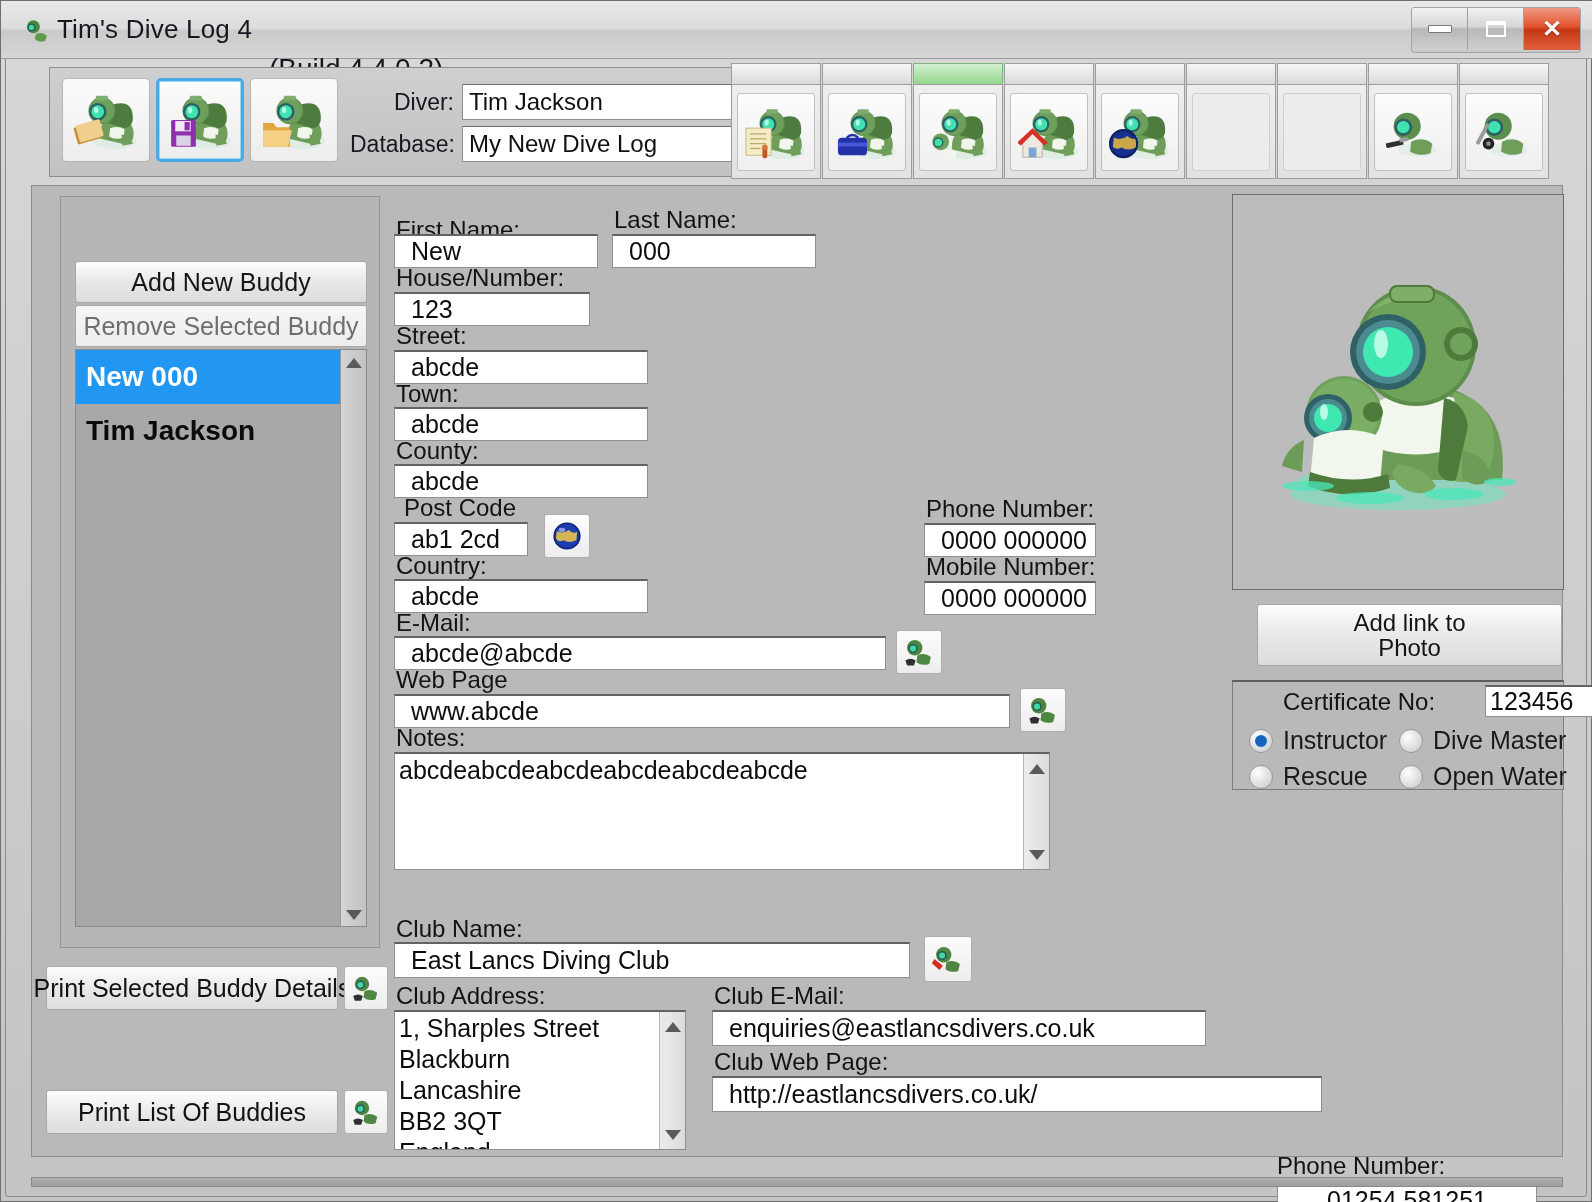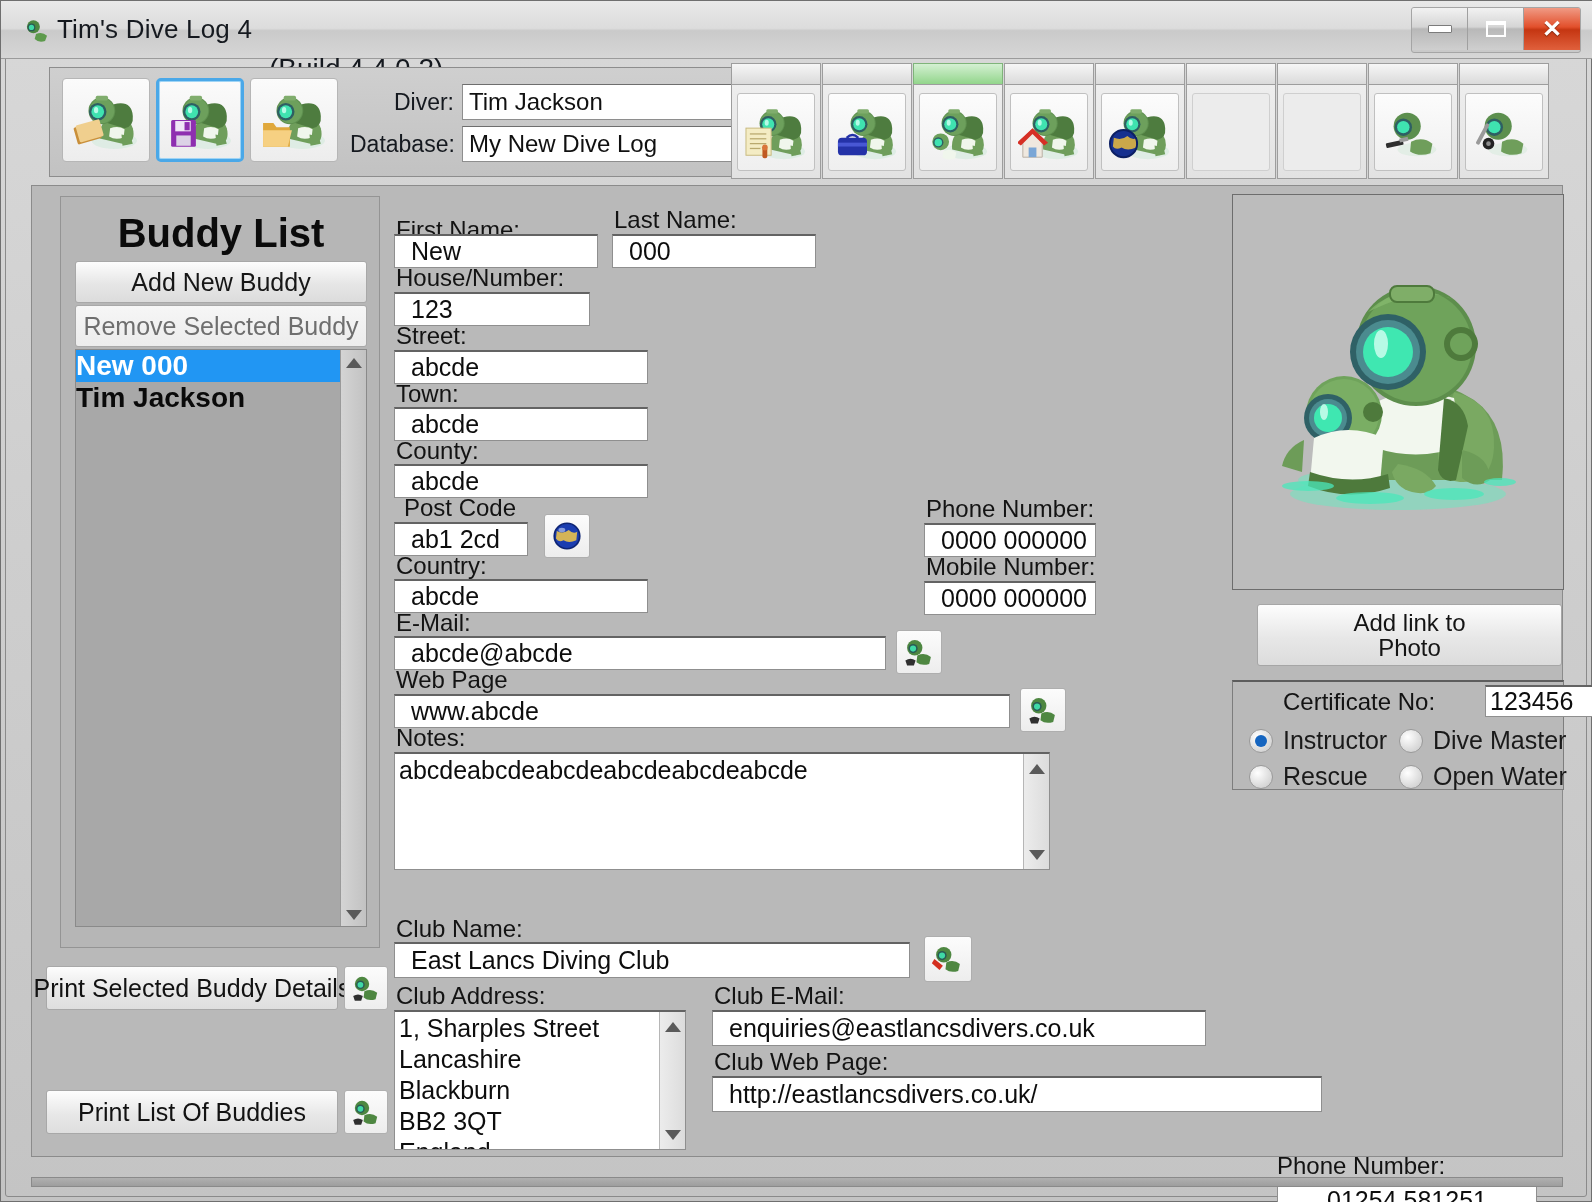--- a/index.html
+++ b/index.html
@@ -73,21 +73,21 @@
   .buddytitle{position:absolute;left:0;top:14px;width:320px;text-align:center;
     font-size:40px;font-weight:bold;color:#0b0b0b;}
   .btnwide{position:absolute;left:14px;width:292px;height:42px;
     background:linear-gradient(180deg,#fdfdfd,#e6e6e6 55%,#dcdcdc);
     border:1px solid #a8a8a8;border-radius:3px;box-sizing:border-box;
     display:flex;align-items:center;justify-content:center;
     font-size:25px;color:#161616;}
   .btnwide.disabled{color:#6e6e6e;background:linear-gradient(180deg,#f6f6f6,#ececec);}
   .listbox{position:absolute;left:14px;top:152px;width:292px;height:578px;
     background:#a8a8a8;border:1px solid #8a8a8a;box-sizing:border-box;overflow:hidden;}
-  .lrow{height:32px;display:flex;align-items:center;padding-left:0;
+  .lrow{height:54px;display:flex;align-items:center;padding-left:10px;
     font-size:28px;font-weight:bold;color:#0a0a0a;white-space:nowrap;}
   .lrow.sel{background:#2196f3;color:#fff;}
   .lscroll{position:absolute;right:0;top:0;width:26px;height:578px;
     background:linear-gradient(90deg,#d4d4d4,#c2c2c2);border-left:1px solid #9a9a9a;box-sizing:border-box;}
   .arrowbox{position:absolute;left:0;width:26px;height:26px;display:flex;align-items:center;justify-content:center;}
   .triup{width:0;height:0;border-left:8px solid transparent;border-right:8px solid transparent;border-bottom:10px solid #5a5a5a;}
   .tridn{width:0;height:0;border-left:8px solid transparent;border-right:8px solid transparent;border-top:10px solid #5a5a5a;}
 
   .printrow{position:absolute;left:14px;height:44px;display:flex;align-items:center;gap:6px;}
   .printbtn{width:292px;height:44px;
@@ -469,21 +469,20 @@
               <use href="#ico-tools"></use>
             </svg>
           </span>
         </div>
     </div>
   </div>
 
   <div class="body">
 
     <div class="buddypanel">
-      <div class="buddytitle">Buddy List</div>
       <div class="btnwide" style="top:64px">Add New Buddy</div>
       <div class="btnwide disabled" style="top:108px">Remove Selected Buddy</div>
 
       <div class="listbox">
         <div class="lrow sel">New 000</div>
         <div class="lrow">Tim Jackson</div>
         <div class="lscroll">
           <div class="arrowbox" style="top:0">
               <span class="triup"></span>
             </div>
@@ -580,22 +579,22 @@
       <span class="inp" style="left:2px;top:750px;width:516px;height:36px">East Lancs Diving Club</span>
       <span class="sqbtn" style="left:532px;top:744px;width:48px;height:46px">
         <svg width="34" height="34">
             <use href="#ico-diver-mini-red"></use>
           </svg>
       </span>
 
       <span class="lbl" style="left:4px;top:790px">Club Address:</span>
       <div class="ta" style="left:2px;top:818px;width:292px;height:140px">
         <div class="line">1, Sharples Street</div>
+        <div class="line">Blackburn</div>
         <div class="line">Lancashire</div>
-        <div class="line">Blackburn</div>
         <div class="line">BB2 3QT</div>
         <div class="line">England</div>
         <div class="tascroll">
           <div class="arrowbox" style="top:2px">
               <span class="triup"></span>
             </div>
           <div class="arrowbox" style="top:110px">
               <span class="tridn"></span>
             </div>
         </div>

